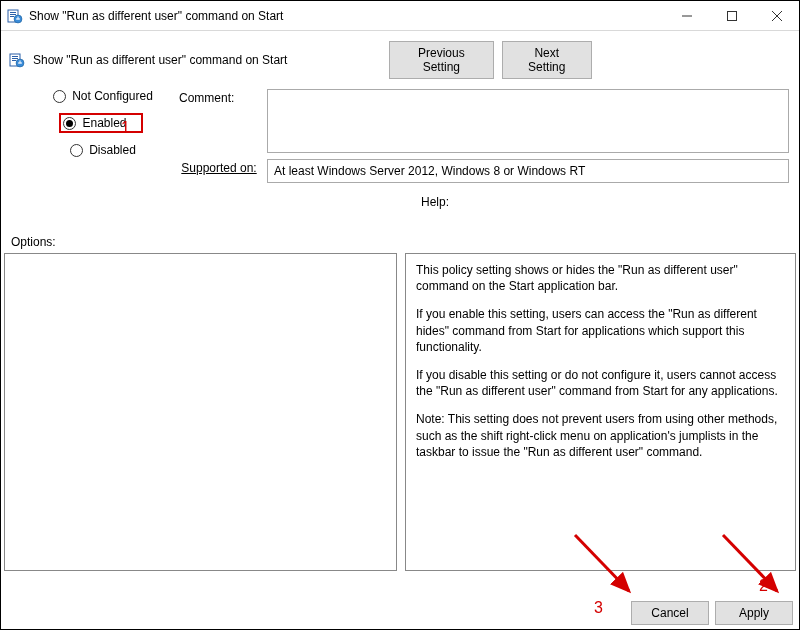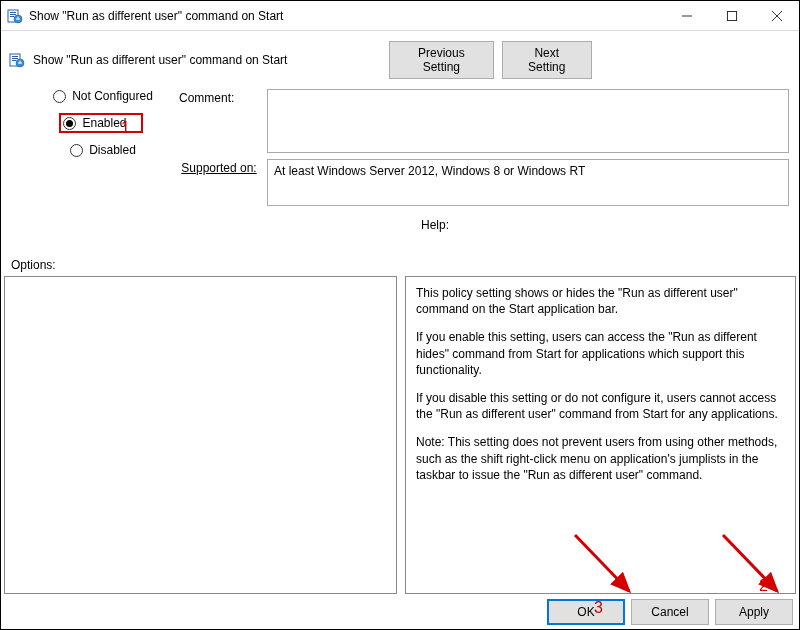--- a/index.html
+++ b/index.html
@@ -92,21 +92,21 @@
     height: 64px;
     width: 100%;
     resize: none;
     font-family: inherit; font-size: 12px;
     padding: 2px 4px;
   }
   .supported-box {
     grid-column: 3; grid-row: 3;
     border: 1px solid #aaa;
     background: #fff;
-    height: 47px;
+    height: 24px;
     padding: 4px 6px;
     display: flex; align-items: flex-start;
   }
   
   .labels-row {
     display: flex;
     padding: 4px 10px 2px 10px;
   }
   .labels-row .left { flex: 0 0 410px; margin-top: 40px; }
   .labels-row .right { flex: 1; }
@@ -227,21 +227,20 @@
   <div class="panel panel-options"></div>
   <div class="panel panel-help">
     <p>This policy setting shows or hides the "Run as different user" command on the Start application bar.</p>
     <p>If you enable this setting, users can access the "Run as different hides" command from Start for applications which support this functionality.</p>
     <p>If you disable this setting or do not configure it, users cannot access the "Run as different user" command from Start for any applications.</p>
     <p>Note: This setting does not prevent users from using other methods, such as the shift right-click menu on application's jumplists in the taskbar to issue the "Run as different user" command.</p>
   </div>
 </div>
 
 <div class="bottom">
-  <button class="btn btn-ok" style="min-width:78px">OK</button>
   <button class="btn" style="min-width:78px">Cancel</button>
   <button class="btn" style="min-width:78px">Apply</button>
 </div>
 
 <div class="annot annot-1">1</div>
 <div class="annot annot-2">2</div>
 <div class="annot annot-3">3</div>
 
 <svg class="arrow" style="left:718px; top:530px; width:74px; height:72px;" viewBox="0 0 74 72">
   <defs>

